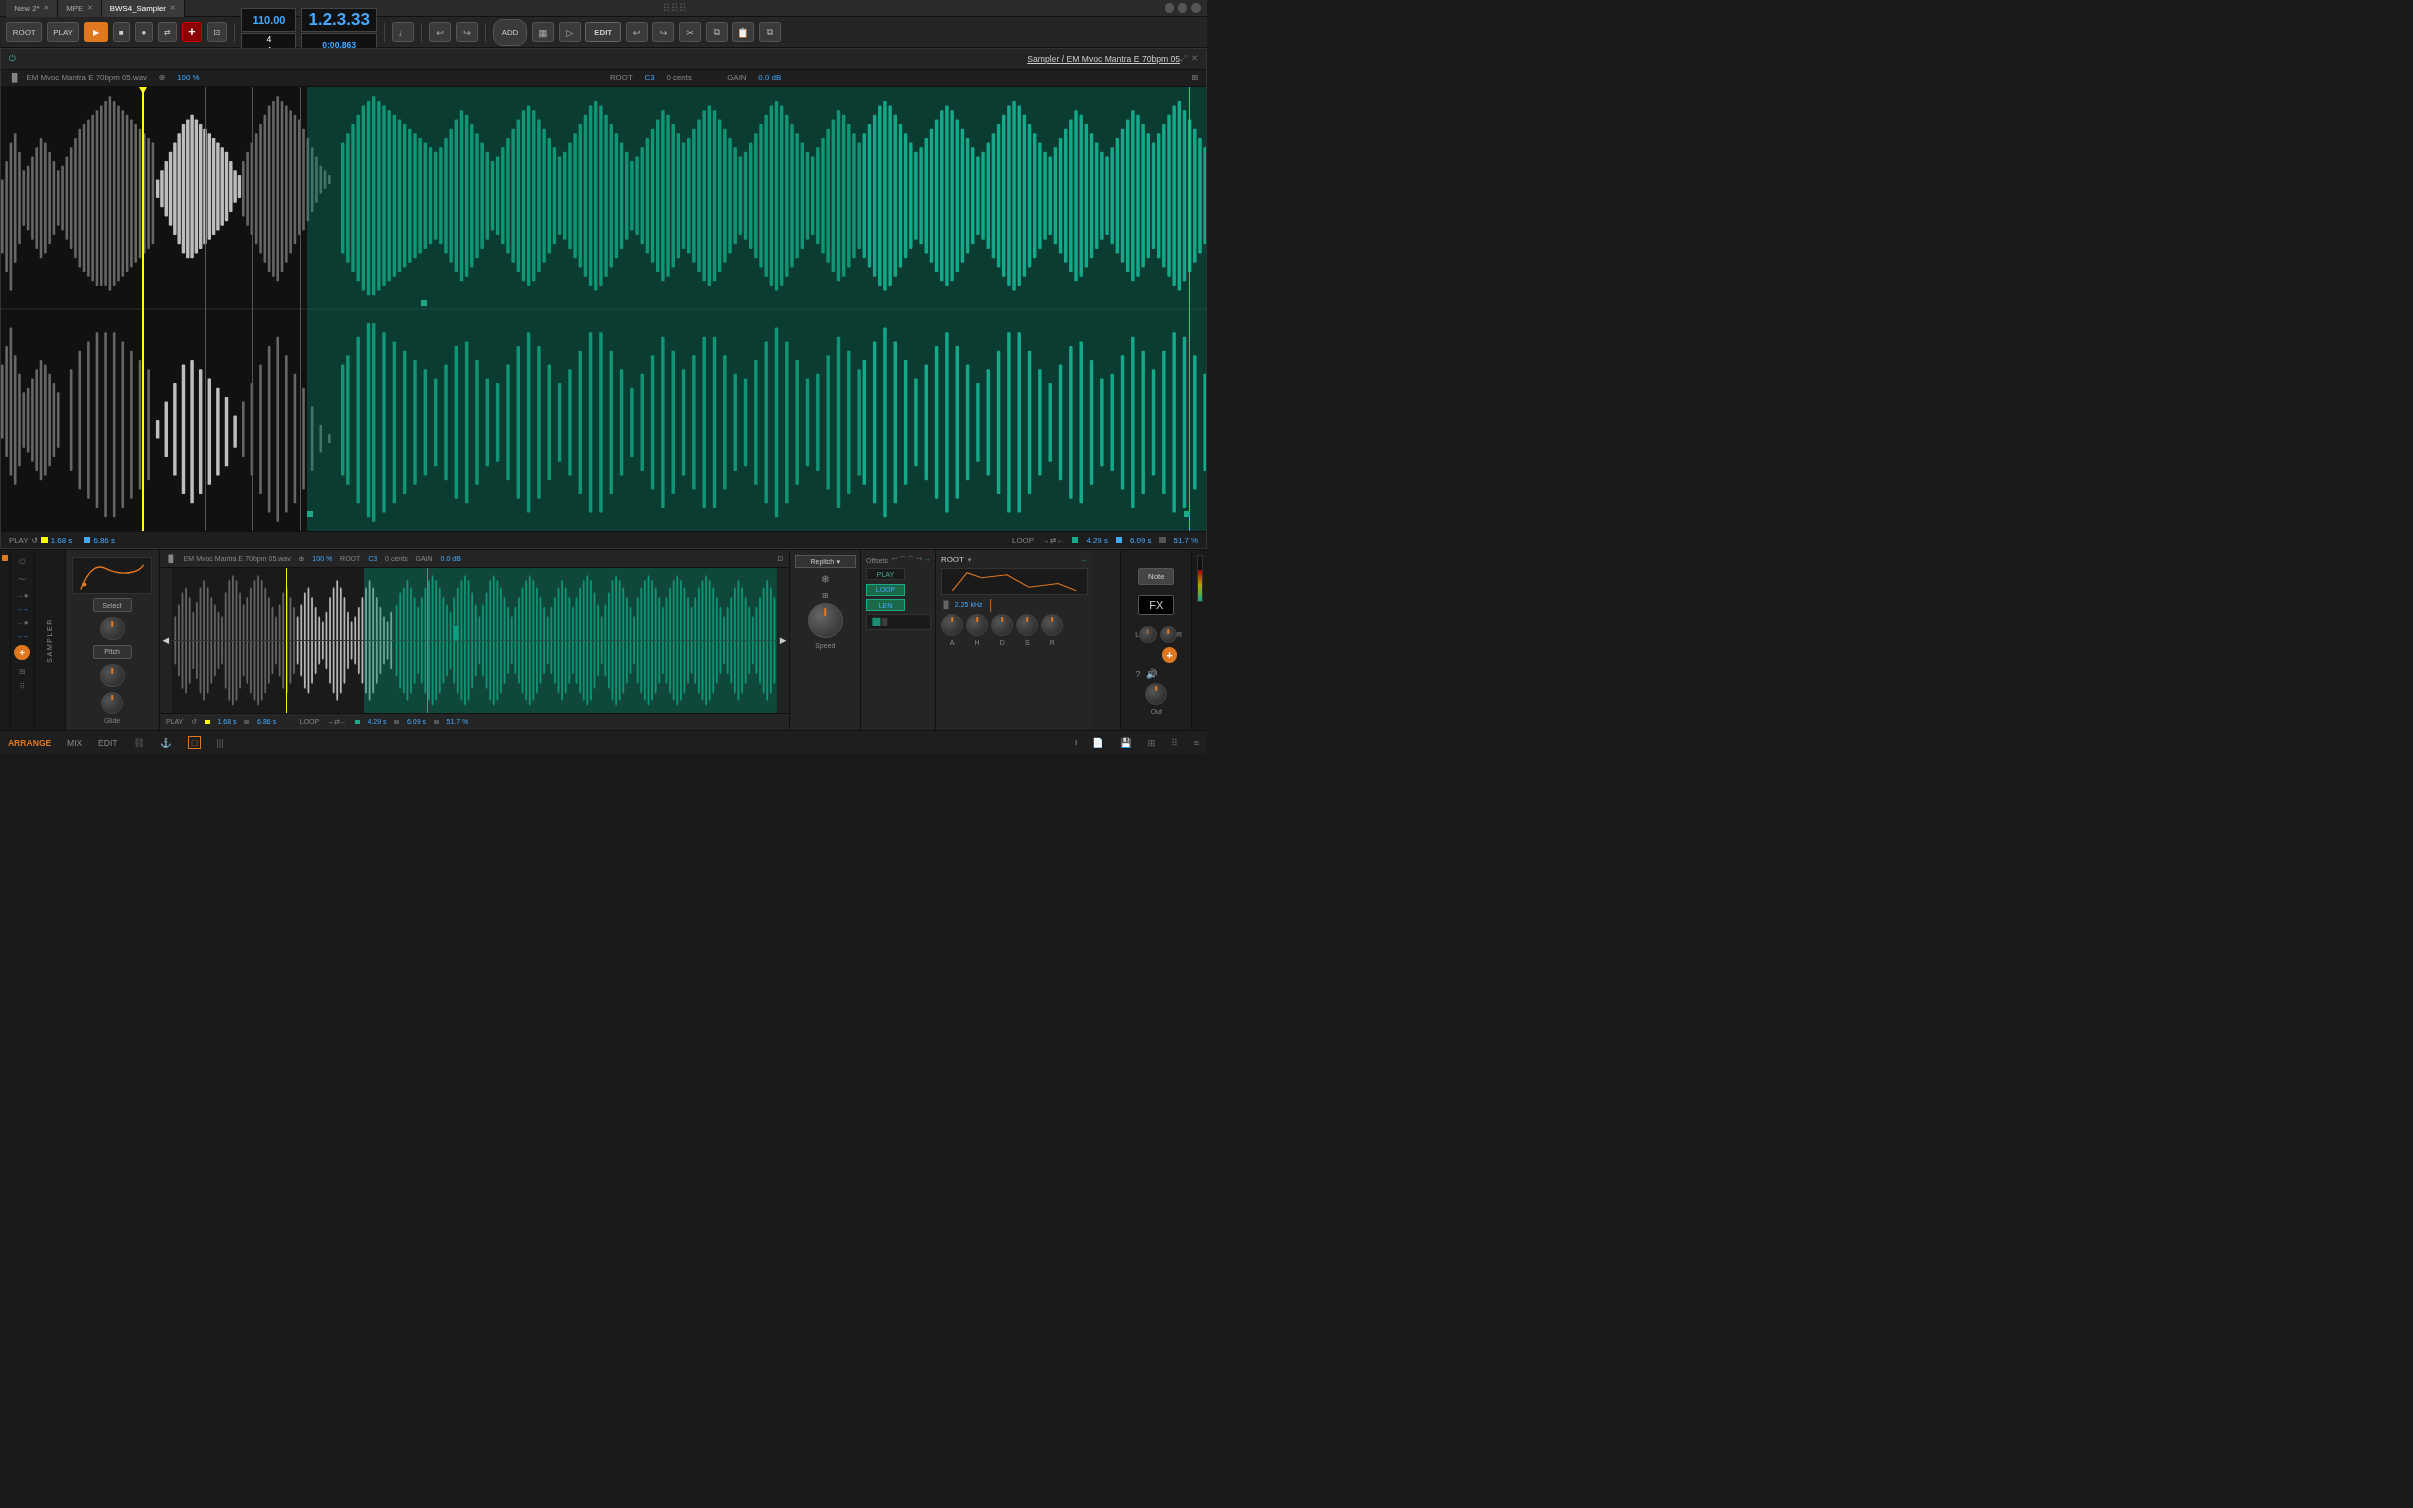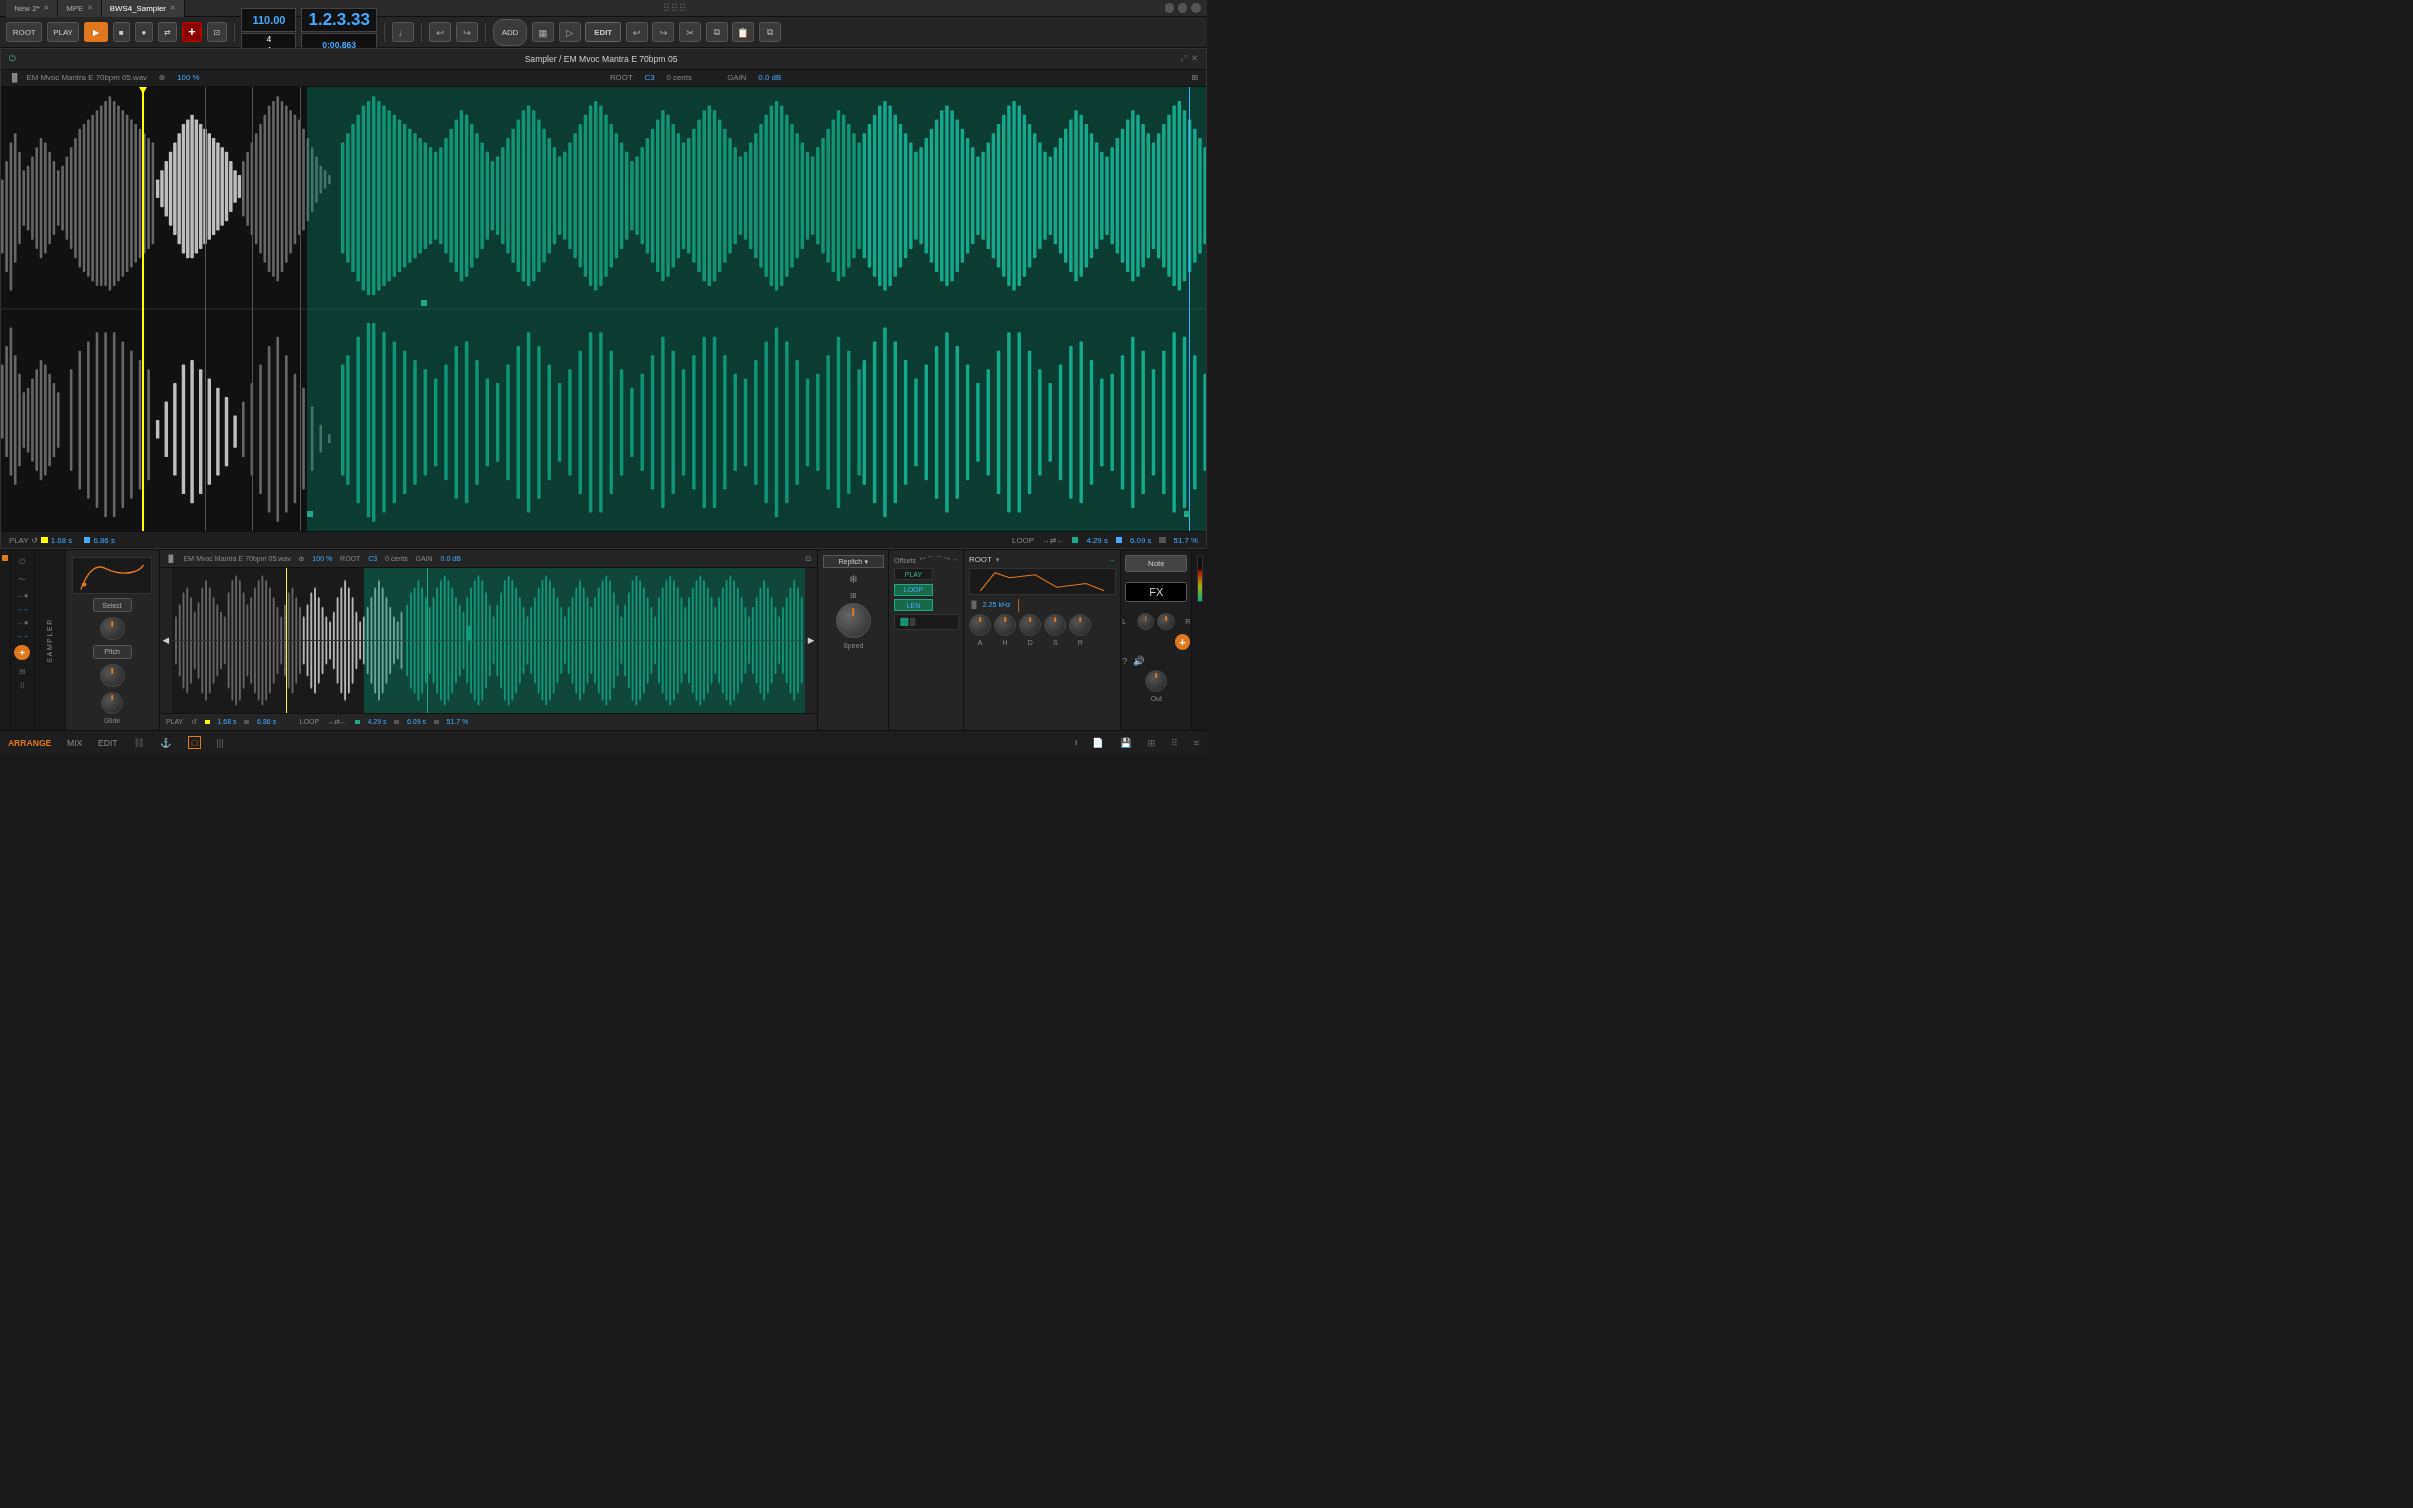--- a/index.html
+++ b/index.html
@@ -29,21 +29,21 @@
     .icon-btn { background: #3a3a3a; border: 0.8px solid #555; border-radius: 2.4px; width: 22px; height: 20.4px; display: flex; align-items: center; justify-content: center; cursor: pointer; color: #aaa; font-size: 9.4px; }
     .add-btn { background: #3a3a3a; border: 0.8px solid #555; border-radius: 10px; padding: 2.4px 7.9px; color: #ccc; cursor: pointer; font-size: 7.9px; height: 27px; display: flex; align-items: center; }
     .edit-btn { background: #3a3a3a; border: 0.8px solid #666; border-radius: 2.4px; padding: 2.4px 7.9px; color: #ccc; cursor: pointer; font-size: 7.9px; height: 20.4px; display: flex; align-items: center; font-weight: bold; }
     .red-btn { background: #8b0000; border: 0.8px solid #c00; }
     .plus-btn { background: #8b0000; border: 0.8px solid #c00; color: #fff; font-size: 12.6px; font-weight: bold; }
 
     
     #sampler-window { background: #1e1e1e; border: 0.8px solid #333; position: relative; }
     #sampler-titlebar { background: #252525; height: 20.4px; display: flex; align-items: center; padding: 0 7.9px; border-bottom: 0.8px solid #111; }
     .power-icon { color: #4a9; margin-right: 6.3px; cursor: pointer; }
-    .window-title { flex: 1; text-align: center; color: #ccc; font-size: 8.6px; }
+    .window-title { flex: 1; text-align: right; color: #ccc; font-size: 8.6px; text-decoration: underline; }
     .window-controls { display: flex; gap: 3.9px; color: #666; }
 
     
     #waveform-header { background: #1e1e1e; height: 17.3px; display: flex; align-items: center; padding: 0 7.9px; border-bottom: 0.8px solid #111; gap: 11.8px; font-size: 7.9px; color: #888; }
     .waveform-header-left { display: flex; align-items: center; gap: 6.3px; }
     .zoom-level { color: #4af; }
     .root-note { color: #4af; }
     .cents { color: #888; }
     .gain-val { color: #4af; }
 
@@ -1016,21 +1016,21 @@
             <div class="knob-small"></div>
             <span class="knob-label">S</span>
           </div>
           <div class="ahdsr-knob-wrap">
             <div class="knob-small"></div>
             <span class="knob-label">R</span>
           </div>
         </div>
       </div>
 
-      <div style="width:71px;background:#1e1e1e;border-left:0.8px solid #111;display:flex;flex-direction:column;padding:1px;gap:3.9px;">
+      <div style="width:71px;background:#1e1e1e;border-left:0.8px solid #111;display:flex;flex-direction:column;padding:14px;gap:3.9px;margin-left:28px;">
         <div class="note-btn active">Note</div>
         <div class="fx-btn">FX</div>
 
         <div style="display:flex;justify-content:space-between;align-items:center;margin-top:3.9px;">
           <span style="color:#888;font-size:7px;">L</span>
           <div style="display:flex;gap:3.1px;">
             <div class="knob-small" style="width:17.3px;height:17.3px;"></div>
             <div class="knob-small" style="width:17.3px;height:17.3px;"></div>
           </div>
           <span style="color:#888;font-size:7px;">R</span>

